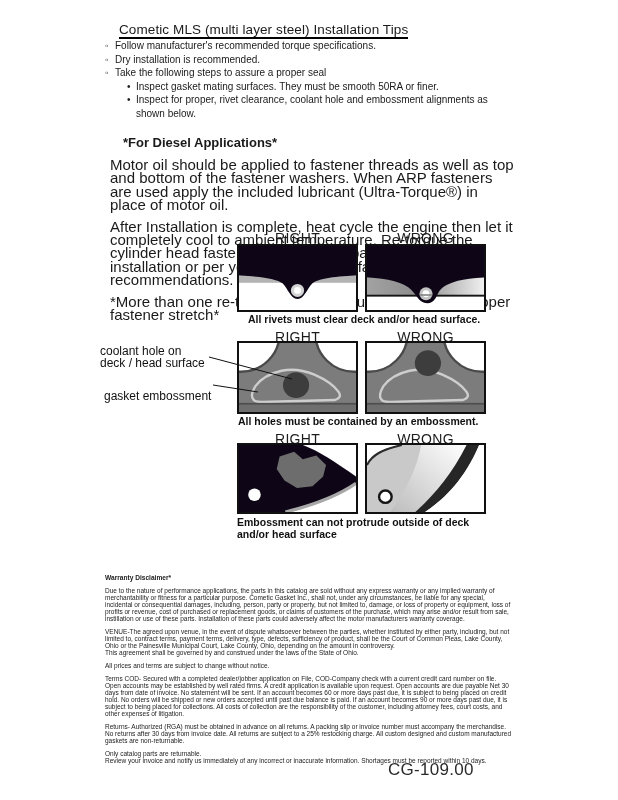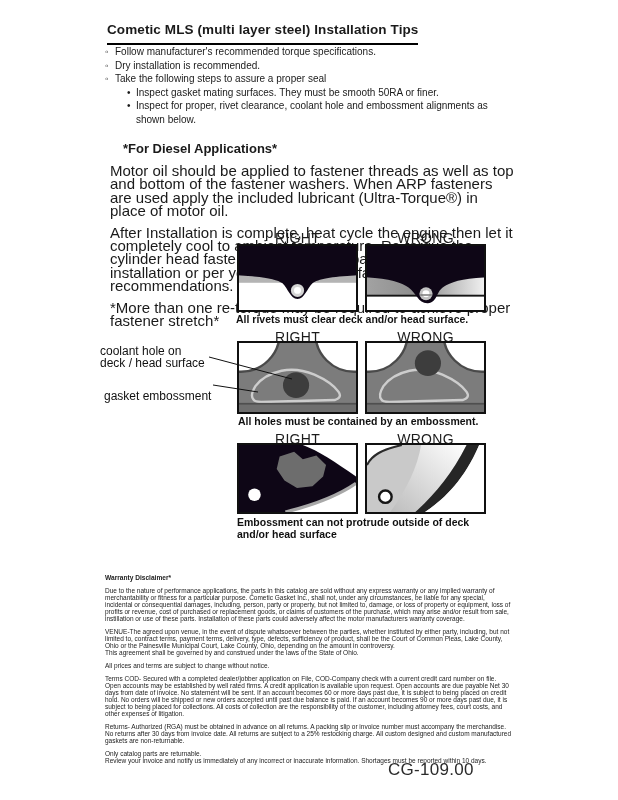--- a/index.html
+++ b/index.html
@@ -4,22 +4,22 @@
 <style>
   * { margin:0; padding:0; box-sizing:border-box; }
   html,body { background:#ffffff; }
   .page {
     position:relative; width:618px; height:800px; background:#ffffff;
     font-family:"Liberation Sans", sans-serif; color:#1a1a1a; overflow:hidden;
   }
   
   .col { position:absolute; left:105px; top:20px; width:412px; }
   .title {
-    display:inline-block; margin-left:2px; font-size:13.5px; font-weight:bold;
-    border-bottom:2px solid #000; padding-bottom:6px; letter-spacing:0.1px;
+    display:inline-block; margin-left:14px; font-size:13.5px; font-weight:normal;
+    border-bottom:2px solid #000; padding-bottom:0; letter-spacing:0.1px;
   }
   .bullets { font-size:10px; line-height:13.5px; }
   .b-item { position:relative; padding-left:10px; }
   .b-item::before { content:"◦"; position:absolute; left:0; top:0; font-size:10px; }
   .sb-item { position:relative; margin-left:22px; padding-left:9px; }
   .sb-item::before { content:"•"; position:absolute; left:0; top:0; font-size:10px; }
   .diesel-h { margin:15px 0 0 18px; font-size:13px; font-weight:bold; }
   .para { margin-top:8px; margin-left:5px; font-size:15px; line-height:13.4px; }
   
   .diagrams { position:absolute; inset:0; pointer-events:none; }
@@ -83,21 +83,21 @@
         <rect x="0" y="0" width="121" height="67" fill="#ffffff"></rect>
         <rect x="0" y="33" width="121" height="19" fill="url(#gdeck)"></rect>
         <rect x="0" y="52" width="121" height="15" fill="#ffffff"></rect>
         <rect x="0" y="51" width="121" height="2" fill="#151515"></rect>
         <path d="M0,0 H121 V33 C98,34 86,38 79,43 C71,48.5 73,59 63,60 C53,60.5 51,49 43,43.5 C36,38.5 23,34 0,33 Z" fill="#0e0616"></path>
         <circle cx="61" cy="50" r="6.8" fill="#c2c2c2"></circle>
         <circle cx="61" cy="50" r="3.6" fill="#ffffff"></circle>
         <rect x="55" y="50.5" width="12" height="1.6" fill="#7d7d7d"></rect>
       </svg>
     </div>
-    <div class="caption" style="left:236px; top:313px;">All rivets must clear deck and/or head surface.</div>
+    <div class="caption" style="left:248px; top:313px;">All rivets must clear deck and/or head surface.</div>
 
     <div class="dg-label" style="left:237px; top:329px;">RIGHT</div>
     <div class="dg-label" style="left:365px; top:329px;">WRONG</div>
 
     <div class="side-label ml" style="left:100px; top:345px; width:108px;">coolant hole on
 deck / head surface</div>
     <div class="side-label" style="left:104px; top:379px; width:110px;margin-top:11px;">gasket embossment</div>
 
     <div class="panel" style="left:237px; top:341px; height:73px;">
       <svg viewBox="0 0 121 72" preserveAspectRatio="none">

